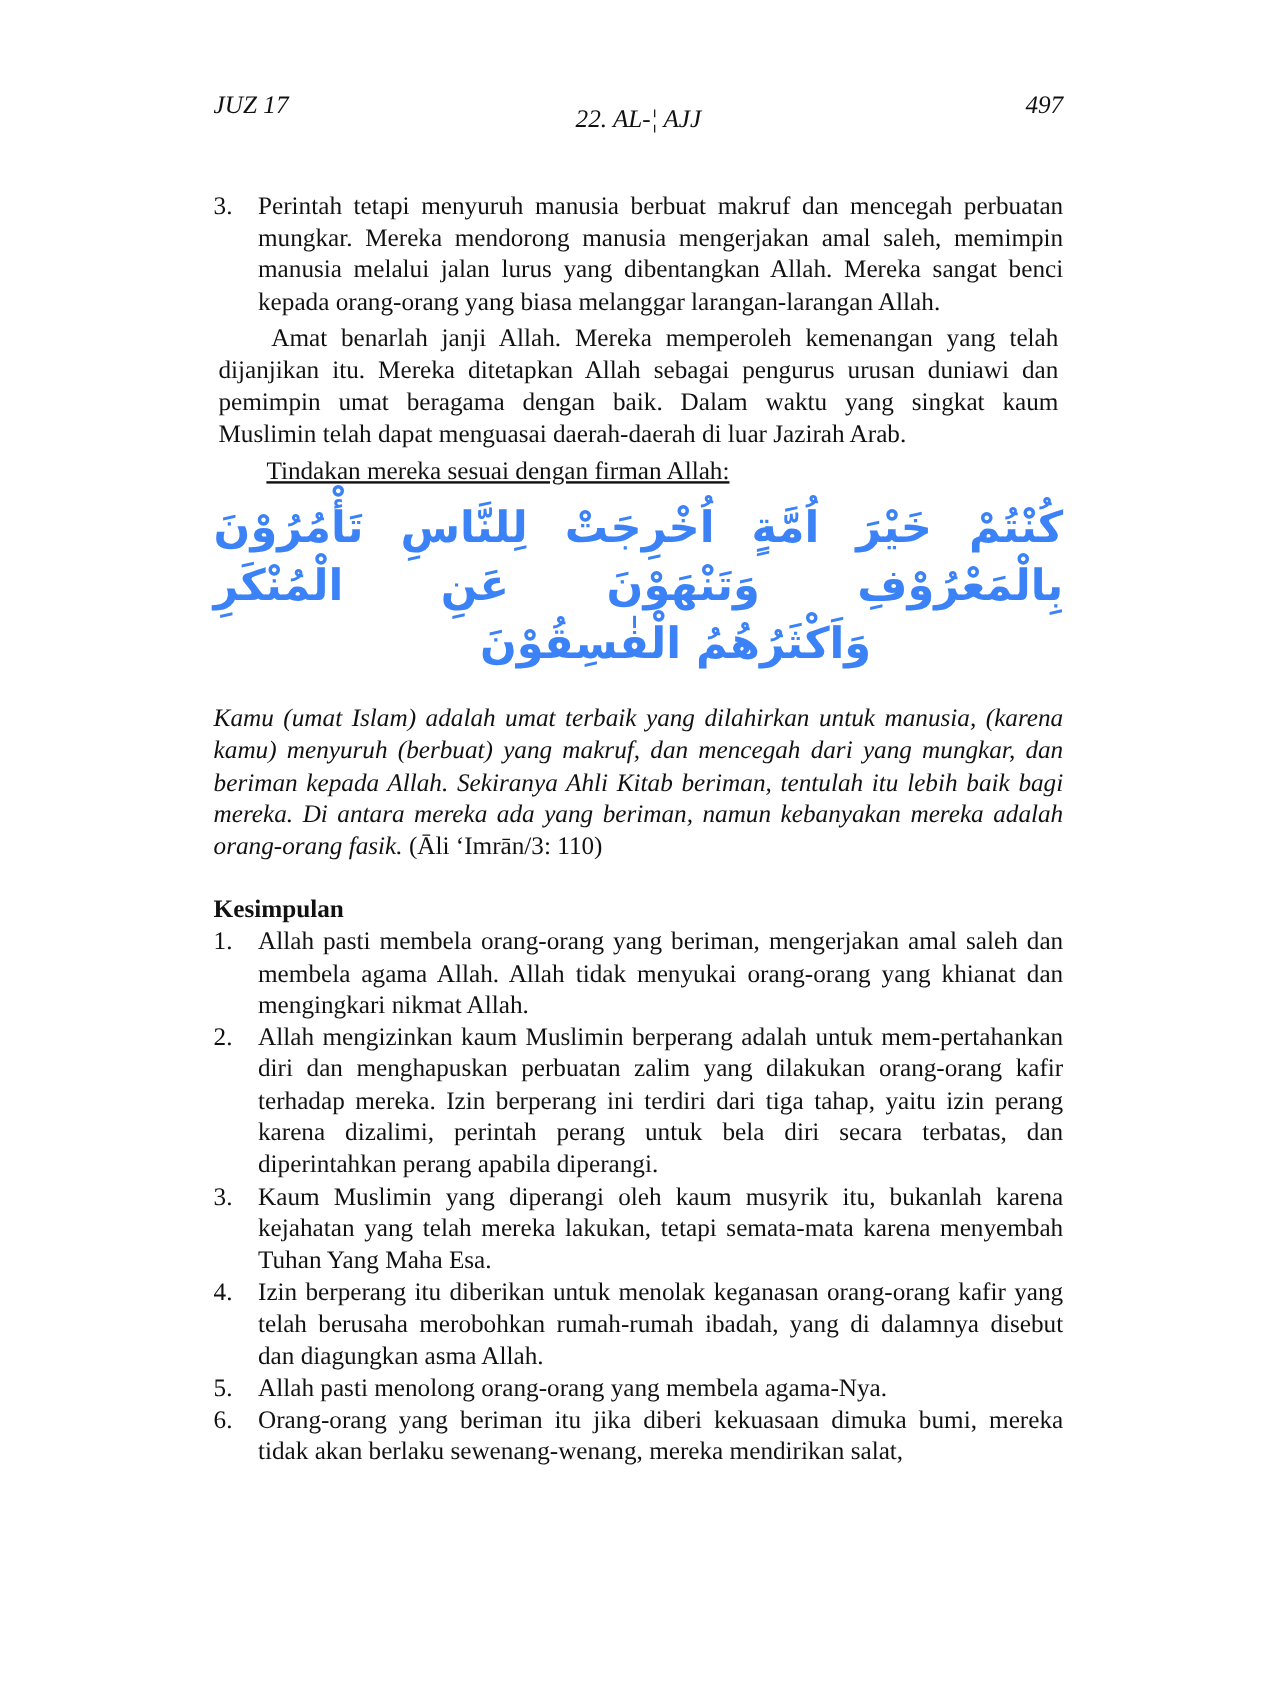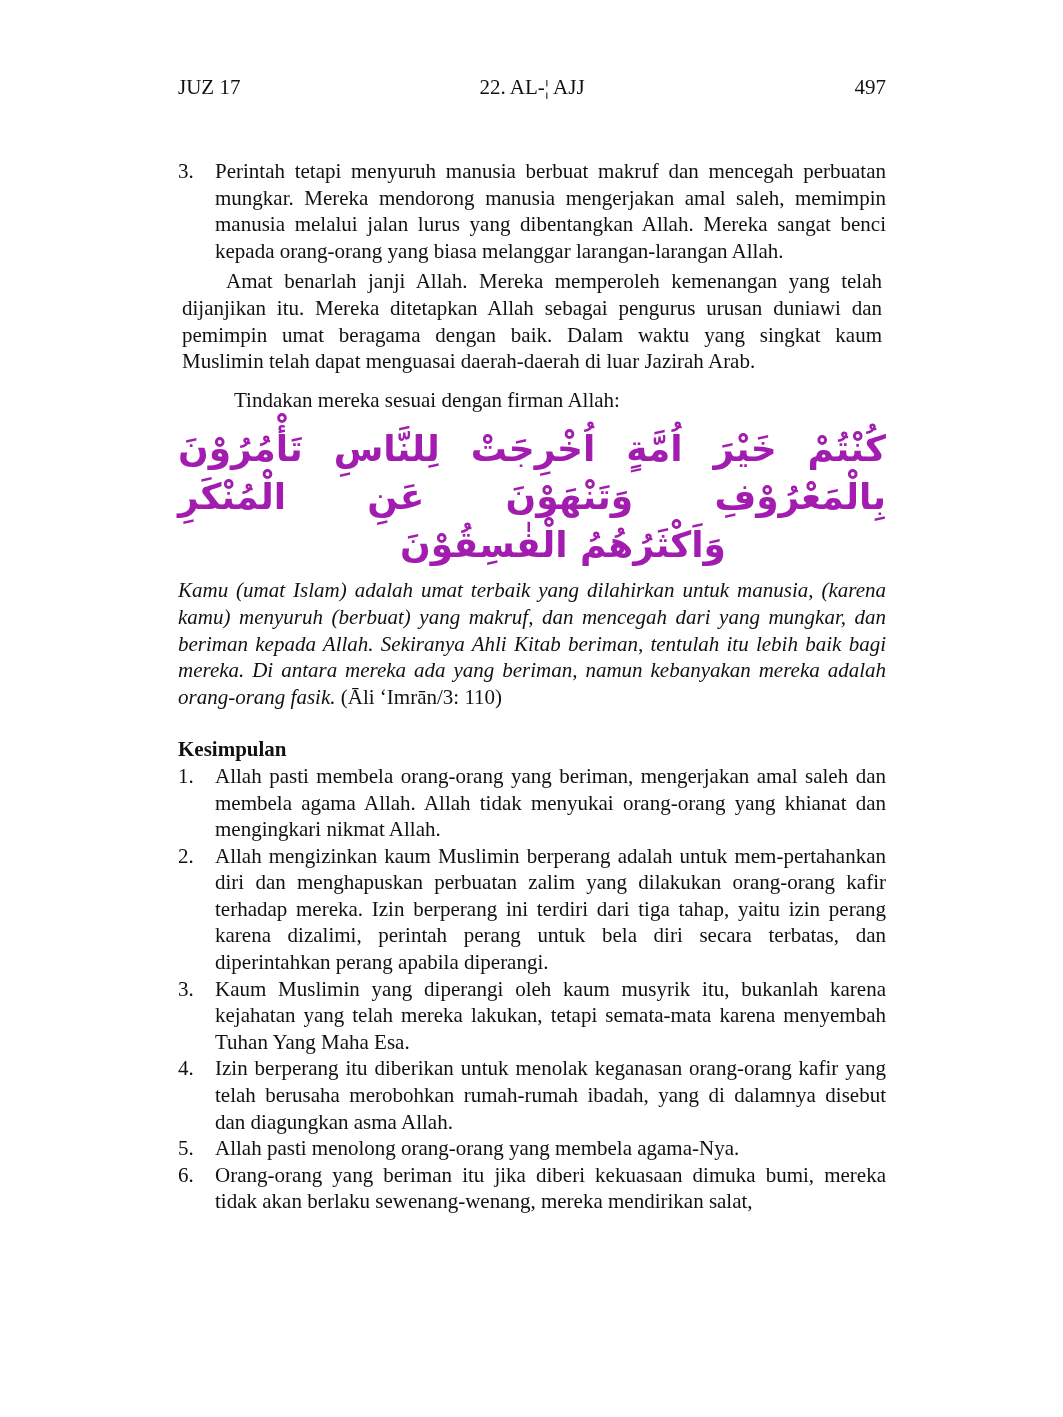--- a/index.html
+++ b/index.html
@@ -3,62 +3,62 @@
 <meta charset="utf-8">
 <style>
   html, body { margin: 0; padding: 0; background: #ffffff; }
   body {
     width: 1063px; height: 1417px; position: relative; overflow: hidden;
     font-family: "Liberation Serif", "DejaVu Serif", serif;
     color: #111111;
   }
   .header {
     position: absolute; top: 72px; left: 178px; width: 708px; height: 30px;
-    font-size: 21px; line-height: 30px;
+    font-size: 21px; line-height: 30px; font-style: italic;
   }
   .header .left { position: absolute; left: 0; top: 0; }
-  .header .center { position: absolute; left: 0; right: 0; text-align: center; top: 0; }
+  .header .center { position: absolute; left: 0; right: 0; text-align: center; top: 12px; }
   .header .right { position: absolute; right: 0; top: 0; }
 
   .content {
     position: absolute; left: 178px; top: 158px; width: 708px;
     font-size: 21px; line-height: 26.6px;
   }
   .numitem { position: relative; padding-left: 37px; text-align: justify; }
   .numitem .num { position: absolute; left: 0; top: 0; }
   .indent { text-indent: 44px; text-align: justify; }
   .arabic {
     direction: rtl; text-align: center;
     font-family: "DejaVu Sans", sans-serif;
     font-size: 36px; line-height: 48px; font-weight: bold;
-    margin: 12px 0 8px 0; color: #a21caf;
+    margin: 12px 0 8px 0; color: #3b82f6;
   }
   .arabic .line1, .arabic .line2 { display: block; text-align: justify; text-align-last: justify; }
   .arabic .line3 { display: block; text-align: right; padding-right: 160px; }
-  .translation { font-style: italic; text-align: justify; margin-top: 8px; }
+  .translation { font-style: italic; text-align: justify; margin-top: 24px; }
   .translation .ref { font-style: normal; }
   .section-title { font-weight: bold; margin-top: 26px; }
 </style>
 </head>
 <body>
 
 <div class="header">
   <span class="left">JUZ 17</span>
   <span class="center">22. AL-¦ AJJ</span>
   <span class="right">497</span>
 </div>
 
 <div class="content">
   <div class="numitem">
     <span class="num">3.</span>
     <span>Perintah tetapi menyuruh manusia berbuat makruf dan mencegah perbuatan mungkar. Mereka mendorong manusia mengerjakan amal saleh, memimpin manusia melalui jalan lurus yang dibentangkan Allah. Mereka sangat benci kepada orang-orang yang biasa melanggar larangan-larangan Allah.</span>
   </div>
 
   <p class="indent" style="margin:4px;">Amat benarlah janji Allah. Mereka memperoleh kemenangan yang telah dijanjikan itu. Mereka ditetapkan Allah sebagai pengurus urusan duniawi dan pemimpin umat beragama dengan baik. Dalam waktu yang singkat kaum Muslimin telah dapat menguasai daerah-daerah di luar Jazirah Arab.</p>
-  <p class="indent" style="margin:12px;">Tindakan mereka sesuai dengan firman Allah:</p>
+  <p class="indent" style="margin:0;text-decoration:underline;">Tindakan mereka sesuai dengan firman Allah:</p>
 
   <div class="arabic">
     <span class="line1">كُنْتُمْ خَيْرَ اُمَّةٍ اُخْرِجَتْ لِلنَّاسِ تَأْمُرُوْنَ بِالْمَعْرُوْفِ وَتَنْهَوْنَ عَنِ الْمُنْكَرِ</span>
     <span class="line3">وَاَكْثَرُهُمُ الْفٰسِقُوْنَ</span>
   </div>
 
   <p class="translation" style="margin-bottom:0;">
     <span>Kamu (umat Islam) adalah umat terbaik yang dilahirkan untuk manusia, (karena kamu) menyuruh (berbuat) yang makruf, dan mencegah dari yang mungkar, dan beriman kepada Allah. Sekiranya Ahli Kitab beriman, tentulah itu lebih baik bagi mereka. Di antara mereka ada yang beriman, namun kebanyakan mereka adalah orang-orang fasik.</span>
     <span class="ref">(Āli ‘Imrān/3: 110)</span>
   </p>

